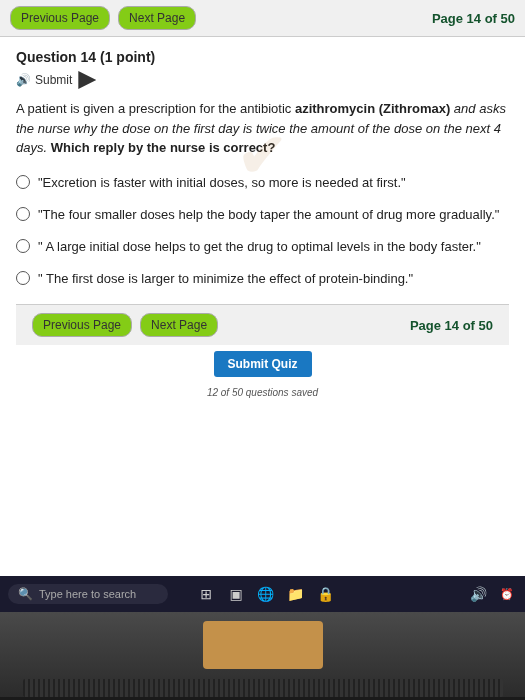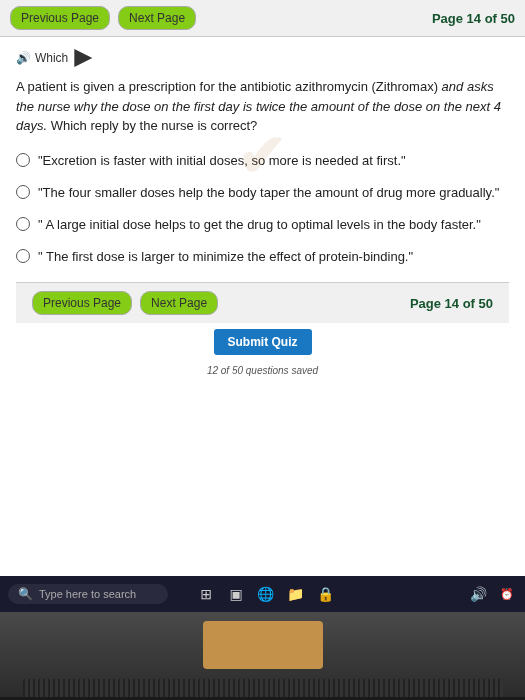--- a/index.html
+++ b/index.html
@@ -98,21 +98,21 @@
       color: #222;
       margin-bottom: 16px;
       line-height: 1.5;
     }
 
     .question-text em {
       font-style: italic;
     }
 
     .question-text strong {
-      font-weight: normal;
+      font-weight: bold;
     }
 
     .options-list {
       list-style: none;
       margin-bottom: 16px;
     }
 
     .option-item {
       display: flex;
       align-items: flex-start;
@@ -288,24 +288,28 @@
   <div class="top-nav">
     <div class="nav-left">
       <button class="nav-btn">Previous Page</button>
       <button class="nav-btn">Next Page</button>
     </div>
     <span class="page-info">Page 14 of 50</span>
   </div>
 
   <div class="content">
 
+    <div class="question-header">
+      <span>Question 14</span>
+      <span>(1 point)</span>
+    </div>
 
     <div class="listen-bar">
       <span class="listen-icon">
-        🔊 <span>Which</span>
+        🔊 <span>Submit</span>
       </span>
       <button class="play-btn"></button>
     </div>
 
     <p class="question-text">
       A patient is given a prescription for the antibiotic <strong>azithromycin (Zithromax)</strong> <em>and asks the nurse why the dose on the first day is twice the amount of the dose on the next 4 days.</em> <strong>Which reply by the nurse is correct?</strong>
     </p>
 
     <ul class="options-list">
 

